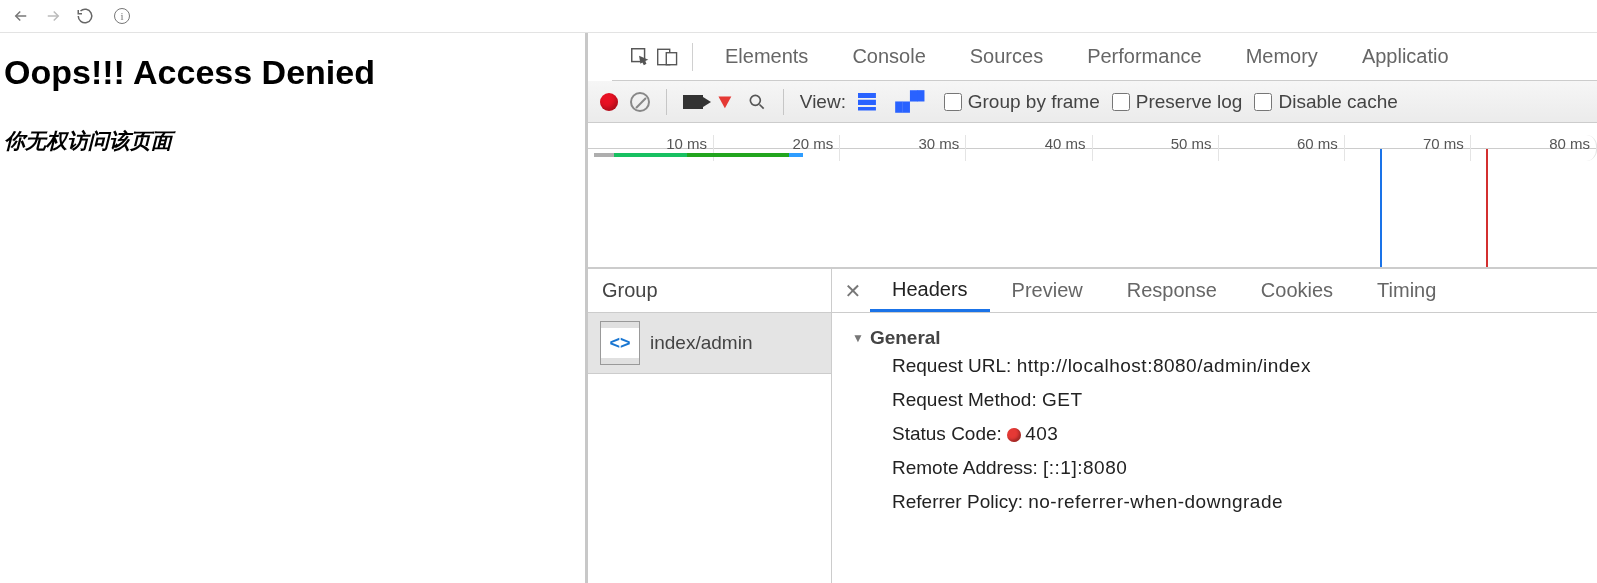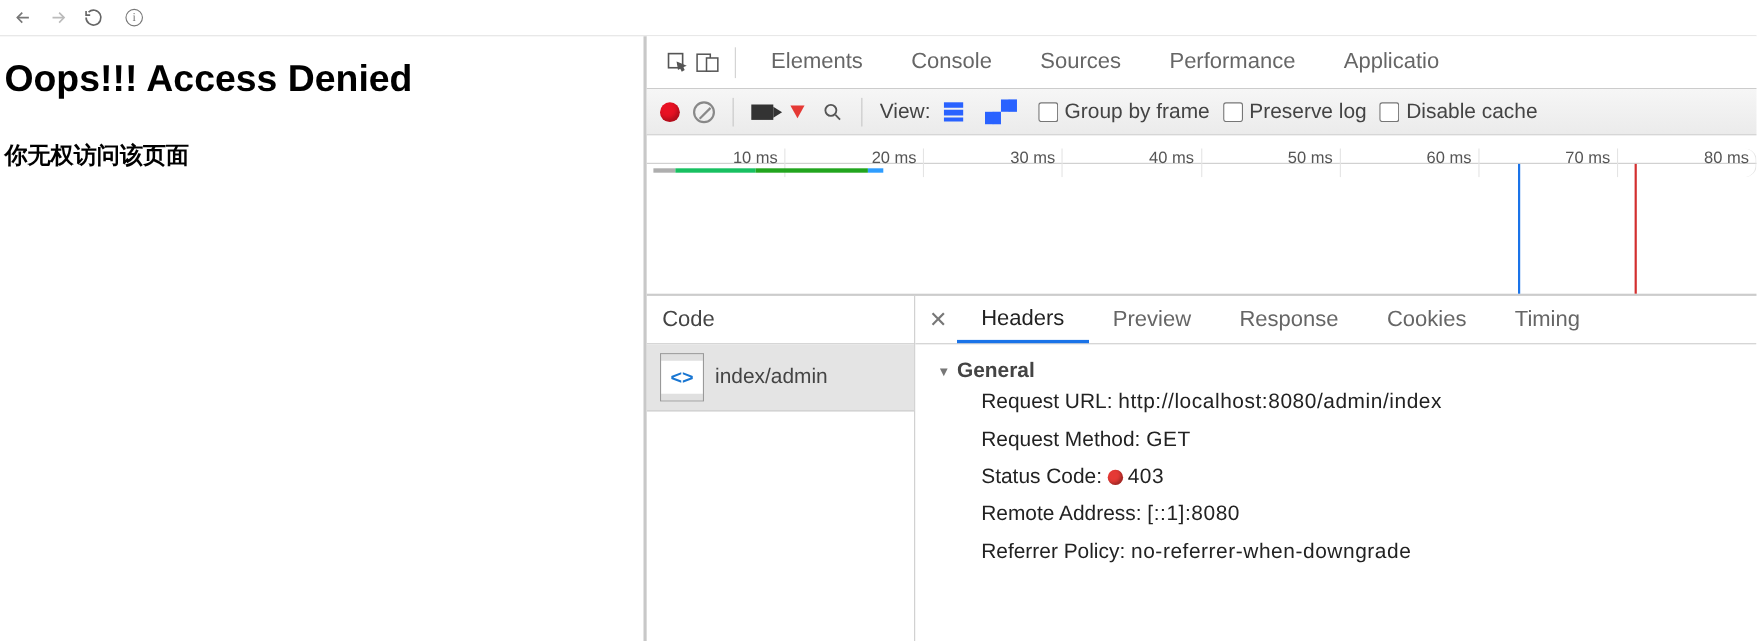--- a/index.html
+++ b/index.html
@@ -11,24 +11,24 @@
   .toolbar .addr { flex:1; display:flex; align-items:center; gap:8px; padding-left:8px;}
   .toolbar .addr .info-circle { width:16px;height:16px;border:1px solid #777;border-radius:50%; position:relative; color:#777;}
   .toolbar .addr .info-circle::after { content:"i"; font-family:serif; font-size:11px; position:absolute; left:50%; top:50%; transform:translate(-50%,-52%);}
   .toolbar .url { color:#333; }
   .toolbar .url .host { color:#7c7c7c;}
   .toolbar .url .path { color:#222;}
   
   .main { display:flex; height:calc(100% - 33px);}
   .page { width:588px; padding:20px 4px; border-right:3px solid #c8c8c8;}
   .page h1 { font-size:34px; font-weight:bold; margin-bottom:35px;}
-  .page h2 { font-size:21px; font-weight:bold;}
+  .page h2 { font-size:21px; font-weight:bold;font-style:italic;}
   .devtools { flex:1; display:flex; flex-direction:column; background:#fff;}
   
-  .dt-tabs { height:48px; border-bottom:1px solid #ccc; display:flex; align-items:center; padding:0 14px; gap:0; color:#555; font-size:20px;}
+  .dt-tabs { height:48px; border-bottom:1px solid #ccc; display:flex; align-items:center; padding:0 14px; gap:0; color:#555; font-size:20px;margin-left:24px;}
   .dt-tabs .icon { width:28px; height:28px; display:flex; align-items:center; justify-content:center; color:#555;}
   .dt-tabs .sep { width:1px; height:28px; background:#d0d0d0; margin:0 10px;}
   .dt-tabs .tab { padding:0 22px; height:100%; display:flex; align-items:center; cursor:default; color:#666;}
   .dt-tabs .tab.active { color:#1a73e8; border-bottom:3px solid #1a73e8; font-weight:500;}
   
   .net-bar { height:42px; background:linear-gradient(#f6f6f6,#ebebeb); border-bottom:1px solid #ccc; display:flex; align-items:center; padding:0 12px; gap:12px; font-size:19px; color:#444;}
   .net-bar .sep { width:1px; height:26px; background:#c6c6c6; margin:0 4px;}
   .net-bar .rec { width:18px;height:18px;border-radius:50%;background:#e81123;box-shadow:inset -2px -3px 4px rgba(0,0,0,.25);}
   .net-bar .noclear { width:20px;height:20px;border:2px solid #888;border-radius:50%; position:relative;}
   .net-bar .noclear::after{content:"";position:absolute;left:2px;top:8px;width:14px;height:2px;background:#888;transform:rotate(-45deg);}
@@ -114,20 +114,21 @@
         <svg width="24" height="22" viewBox="0 0 28 24" fill="none" stroke="#555" stroke-width="1.6">
             <rect x="2" y="3" width="14" height="18"></rect>
             <rect x="12" y="7" width="12" height="14" fill="#fff"></rect>
           </svg>
       </span>
       <span class="sep"></span>
       <span class="tab">Elements</span>
       <span class="tab">Console</span>
       <span class="tab">Sources</span>
       <span class="tab">Performance</span>
+      <span class="tab">Memory</span>
       <span class="tab">Applicatio</span>
     </div>
 
     <div class="net-bar">
       <span class="rec"></span>
       <span class="noclear"></span>
       <span class="sep"></span>
       <span class="cam"></span>
       <span class="funnel">▼</span>
       <span class="mag">
@@ -172,21 +173,21 @@
           <div class="seg" style="left: 19.7%; width: 1.4%; background: rgb(46, 157, 255);"></div>
         </div>
       <div id="tl-markers">
           <div style="position: absolute; top: 26px; bottom: 0px; width: 2px; left: 78.5%; background: rgb(26, 115, 232);"></div>
           <div style="position: absolute; top: 26px; bottom: 0px; width: 2px; left: 89%; background: rgb(211, 47, 47);"></div>
         </div>
     </div>
 
     <div class="net-body">
       <div class="name-col">
-        <div class="hdr">Code</div>
+        <div class="hdr">Group</div>
         <div class="req-item">
           <div class="doc-icon">&lt;&gt;</div>
           <div class="lines">
             <span>index</span>
             <span>/admin</span>
           </div>
         </div>
       </div>
 
       <div class="details">

